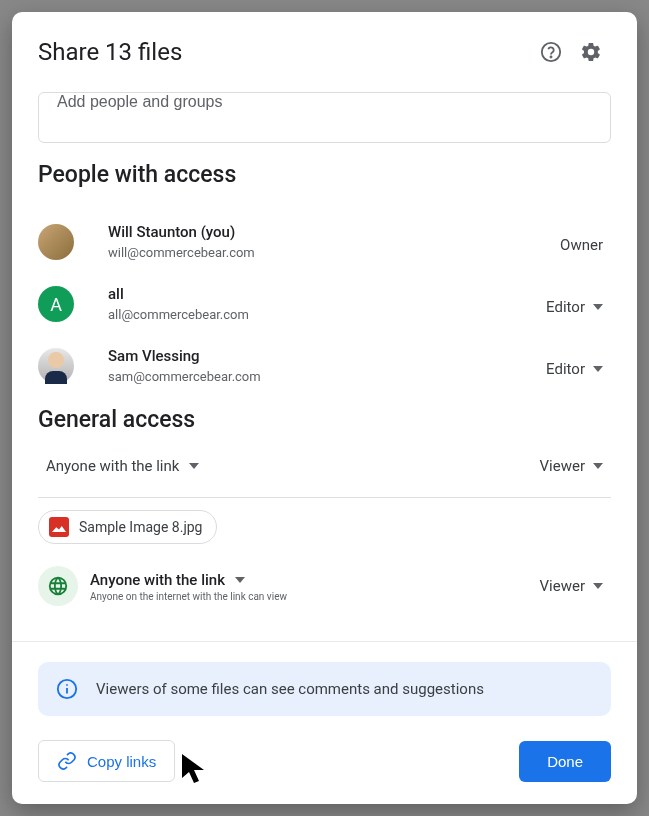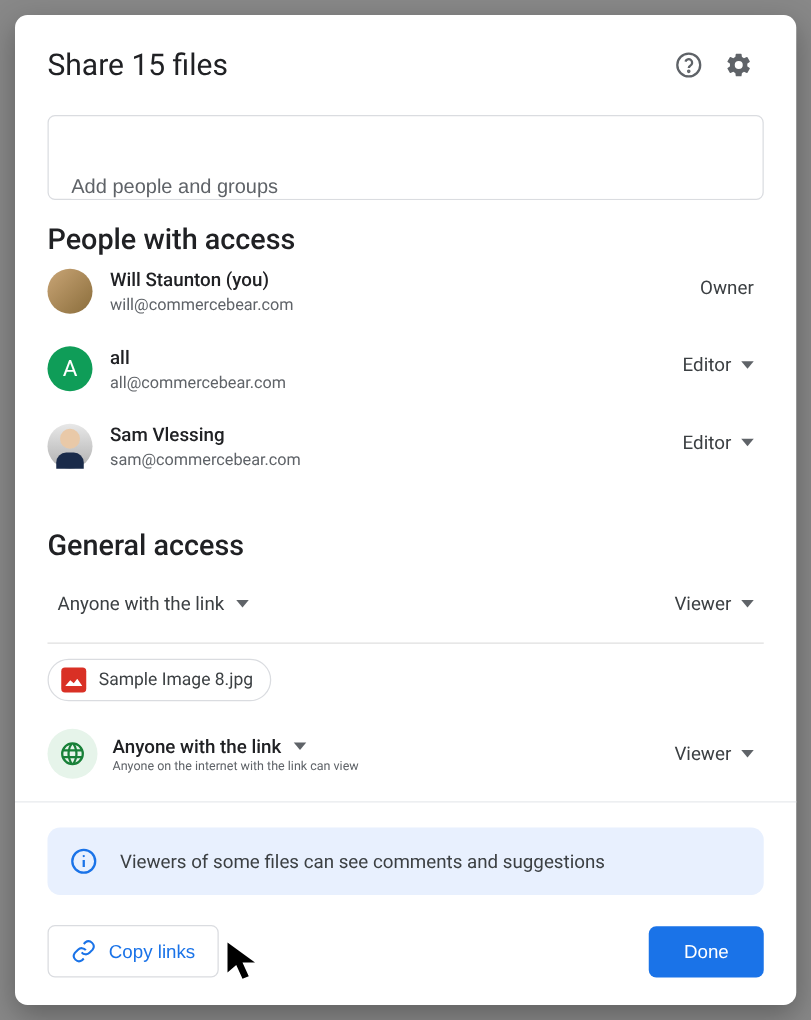--- a/index.html
+++ b/index.html
@@ -46,44 +46,45 @@
     }
     .icon-btn svg { width: 22px; height: 22px; }
     .body {
       flex: 1;
       overflow: hidden;
       padding: 0 26px;
     }
     .input-box {
       border: 1px solid #dadce0;
       border-radius: 6px;
-      height: 68px;
-      display: flex;
-      align-items: flex-end;
+      height: 51px;
+      display: flex;
+      align-items: flex-start;
       padding: 0 18px;
       margin: 8px 0 18px 0;
     }
     .input-box input {
       border: none;
       outline: none;
       font-size: 16px;
       width: 100%;
       color: #202124;
     }
     .input-box input::placeholder { color: #5f6368; }
     .section-title {
       font-size: 23px;
       color: #202124;
       font-weight: 500;
       margin: 8px 0 10px 0;
     }
     .person-row {
       display: flex;
-      align-items: flex-start;
+      align-items: flex-end;
       height: 62px;
+      gap: 20px;
     }
     .avatar {
       width: 36px;
       height: 36px;
       border-radius: 50%;
       margin-right: 14px;
       display: flex;
       align-items: center;
       justify-content: center;
       color: #fff;
@@ -200,21 +201,21 @@
       position:absolute;left:168px;bottom:18px;width:28px;height:34px;
       pointer-events:none;
     }
   </style>
 </head>
 <body>
 
 <div class="dialog">
 
   <div class="header">
-    <div class="title">Share 15 files</div>
+    <div class="title">Share 13 files</div>
     <div class="icon-btn">
       <svg viewBox="0 0 24 24" fill="none" stroke="currentColor" stroke-width="2">
           <circle cx="12" cy="12" r="10"></circle>
           <path d="M9.1 9a3 3 0 1 1 4.2 3.6c-.9.6-1.3 1-1.3 2"></path>
           <circle cx="12" cy="17.5" r="0.6" fill="currentColor"></circle>
         </svg>
     </div>
     <div class="icon-btn">
       <svg viewBox="0 0 24 24" fill="currentColor">
           <path d="M19.4 13a7.5 7.5 0 0 0 .1-1 7.5 7.5 0 0 0-.1-1l2.1-1.6a.5.5 0 0 0 .1-.7l-2-3.4a.5.5 0 0 0-.6-.2l-2.5 1a7.3 7.3 0 0 0-1.7-1l-.4-2.6a.5.5 0 0 0-.5-.4h-4a.5.5 0 0 0-.5.4L9 5.1a7.3 7.3 0 0 0-1.7 1l-2.5-1a.5.5 0 0 0-.6.2l-2 3.4a.5.5 0 0 0 .1.7L4.4 11a7.5 7.5 0 0 0-.1 1 7.5 7.5 0 0 0 .1 1l-2.1 1.6a.5.5 0 0 0-.1.7l2 3.4a.5.5 0 0 0 .6.2l2.5-1a7.3 7.3 0 0 0 1.7 1l.4 2.6a.5.5 0 0 0 .5.4h4a.5.5 0 0 0 .5-.4l.4-2.6a7.3 7.3 0 0 0 1.7-1l2.5 1a.5.5 0 0 0 .6-.2l2-3.4a.5.5 0 0 0-.1-.7ZM12 15.5A3.5 3.5 0 1 1 15.5 12 3.5 3.5 0 0 1 12 15.5Z"></path>

